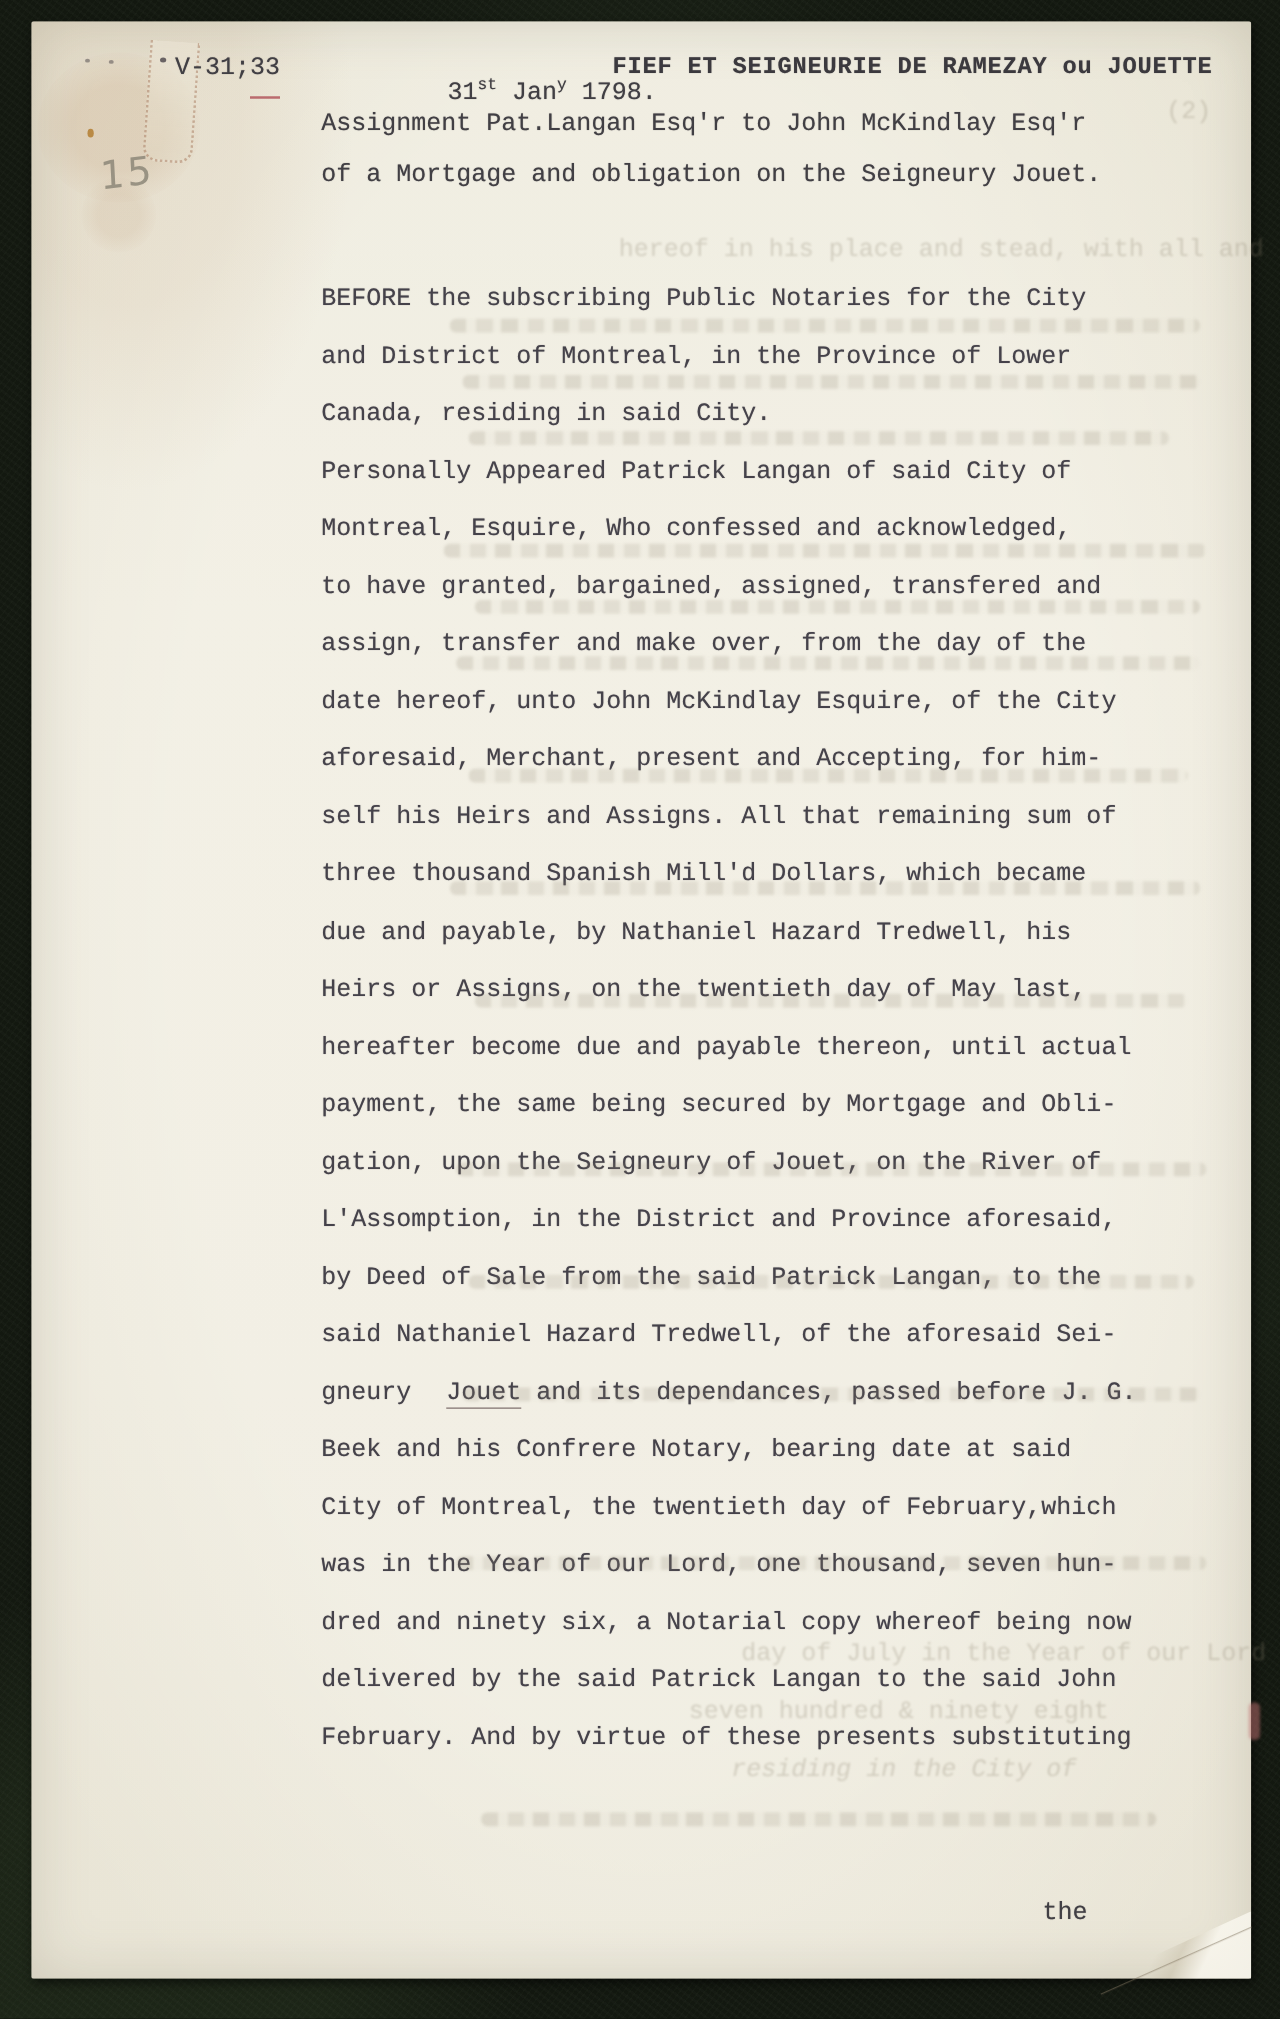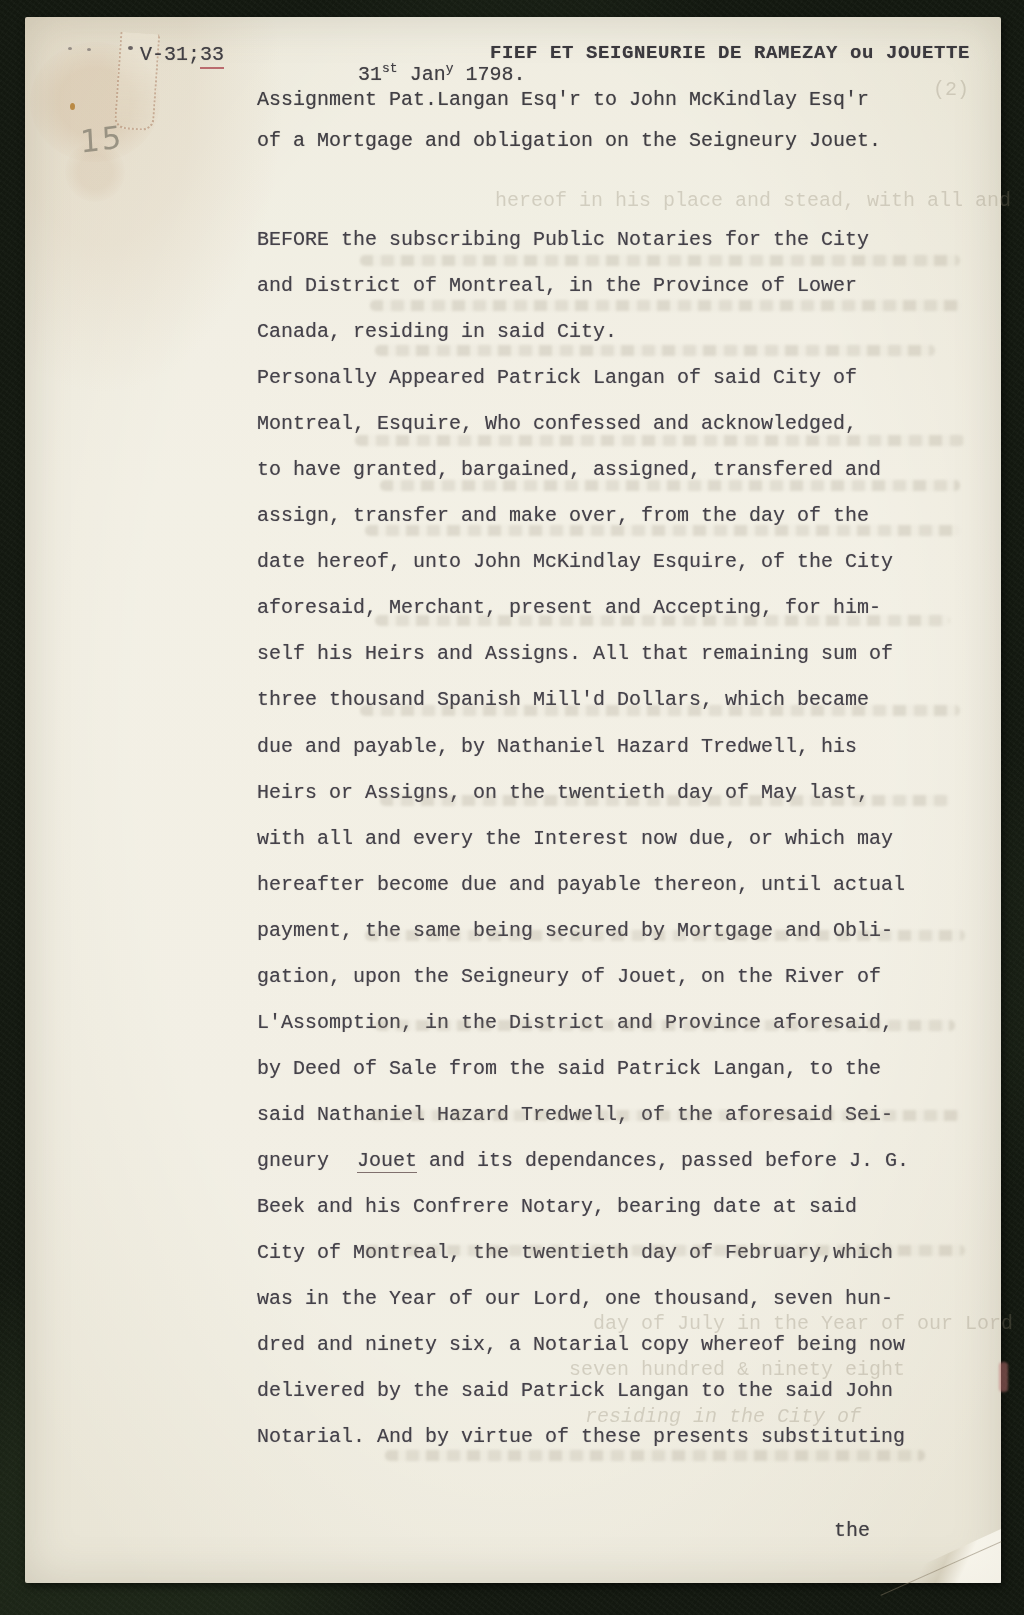--- a/index.html
+++ b/index.html
@@ -24,21 +24,21 @@
     border-radius:2px;
   }
   .typed{position:absolute;color:#413f44;font-size:20px;white-space:pre;
     text-shadow:0 0 0.8px rgba(60,56,60,0.55);}
   .doc-title{font-weight:bold;font-size:19px;letter-spacing:0.6px;color:#3b393e;}
   .body-text{position:absolute;left:232px;top:211px;color:#45424a;font-size:20px;
     text-shadow:0 0 0.8px rgba(62,58,64,0.5);}
   .line{height:46.05px;line-height:24px;white-space:pre;font-family:Liberation Mono, monospace;}
   .line .u{border-bottom:1.5px solid rgba(90,70,70,0.75);margin-left:16px;}
   sup.ord{font-size:13px;vertical-align:super;line-height:0;}
-  .red-u{border-bottom:2px solid rgba(178,86,92,0.85);padding-bottom:1px;}
+  .red-u{border-bottom:2px solid rgba(178,86,92,0.85);padding-bottom:11px;}
   .pencil{position:absolute;left:55px;top:104px;color:#8d8879;font-size:31px;
     font-family:"DejaVu Sans",sans-serif;transform:rotate(-7deg) skewX(-4deg);
     opacity:0.85;letter-spacing:2px;}
   .ghost{position:absolute;color:#8d8470;opacity:0.30;font-size:20px;white-space:pre;
     filter:blur(0.7px);}
   .ghost-strip{position:absolute;height:11px;border-radius:5px;filter:blur(1.4px);opacity:0.55;
     background:repeating-linear-gradient(90deg, rgba(141,132,112,0.38) 0 13px, rgba(141,132,112,0.05) 13px 21px, rgba(141,132,112,0.30) 21px 34px, rgba(141,132,112,0.04) 34px 41px);}
   .speck{position:absolute;border-radius:50%;background:#4a4448;}
   .stain{position:absolute;left:5px;top:25px;width:130px;height:120px;border-radius:50%;
     background:radial-gradient(ellipse, rgba(190,150,110,0.20) 0 40%, transparent 75%);}
@@ -94,43 +94,42 @@
         <div class="line">Personally Appeared Patrick Langan of said City of</div>
         <div class="line">Montreal, Esquire, Who confessed and acknowledged,</div>
         <div class="line">to have granted, bargained, assigned, transfered and</div>
         <div class="line">assign, transfer and make over, from the day of the</div>
         <div class="line">date hereof, unto John McKindlay Esquire, of the City</div>
         <div class="line">aforesaid, Merchant, present and Accepting, for him-</div>
         <div class="line">self his Heirs and Assigns. All that remaining sum of</div>
         <div class="line">three thousand Spanish Mill'd Dollars, which became</div>
         <div class="line">due and payable, by Nathaniel Hazard Tredwell, his</div>
         <div class="line">Heirs or Assigns, on the twentieth day of May last,</div>
-        <div class="line">with all and every the Interest now due, or which may</div>
         <div class="line">hereafter become due and payable thereon, until actual</div>
         <div class="line">payment, the same being secured by Mortgage and Obli-</div>
         <div class="line">gation, upon the Seigneury of Jouet, on the River of</div>
         <div class="line">L'Assomption, in the District and Province aforesaid,</div>
         <div class="line">by Deed of Sale from the said Patrick Langan, to the</div>
         <div class="line">said Nathaniel Hazard Tredwell, of the aforesaid Sei-</div>
         <div class="line"><span>gneury </span><span class="u">Jouet</span><span> and its dependances, passed before J. G.</span></div>
         <div class="line">Beek and his Confrere Notary, bearing date at said</div>
         <div class="line">City of Montreal, the twentieth day of February,which</div>
         <div class="line">was in the Year of our Lord, one thousand, seven hun-</div>
         <div class="line">dred and ninety six, a Notarial copy whereof being now</div>
         <div class="line">delivered by the said Patrick Langan to the said John</div>
-        <div class="line">Notarial. And by virtue of these presents substituting</div>
+        <div class="line">February. And by virtue of these presents substituting</div>
       </div>
 
     <div class="typed catchword">the</div>
 
     <div id="ghosts">
         <div class="ghost" style="left: 908px; top: 61px;">(2)</div>
         <div class="ghost" style="left: 470px; top: 172px;">hereof in his place and stead, with all and</div>
         <div class="ghost" style="left: 568px; top: 1295px;">day of July in the Year of our Lord</div>
-        <div class="ghost" style="left: 544px; top: 1341px; text-align: center;">seven hundred &amp; ninety eight</div>
+        <div class="ghost" style="left: 526px; top: 1341px; text-align: center;">seven hundred &amp; ninety eight</div>
         <div class="ghost" style="left: 560px; top: 1388px; font-style: italic;">residing in the City of</div>
         <div class="ghost-strip" style="left: 335px; top: 238px; width: 600px;"></div>
         <div class="ghost-strip" style="left: 345px; top: 283px; width: 590px;"></div>
         <div class="ghost-strip" style="left: 350px; top: 328px; width: 560px;"></div>
         <div class="ghost-strip" style="left: 330px; top: 418px; width: 610px;"></div>
         <div class="ghost-strip" style="left: 355px; top: 463px; width: 580px;"></div>
         <div class="ghost-strip" style="left: 340px; top: 508px; width: 595px;"></div>
         <div class="ghost-strip" style="left: 350px; top: 598px; width: 575px;"></div>
         <div class="ghost-strip" style="left: 335px; top: 688px; width: 600px;"></div>
         <div class="ghost-strip" style="left: 355px; top: 778px; width: 570px;"></div>

